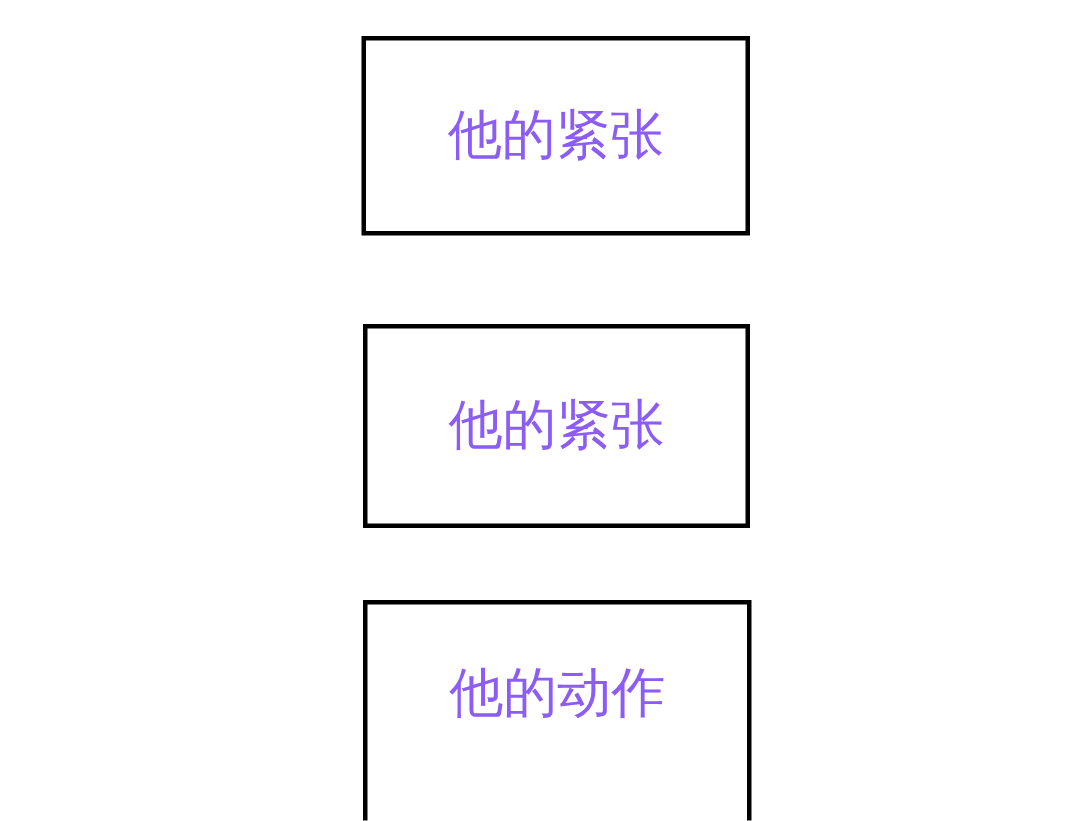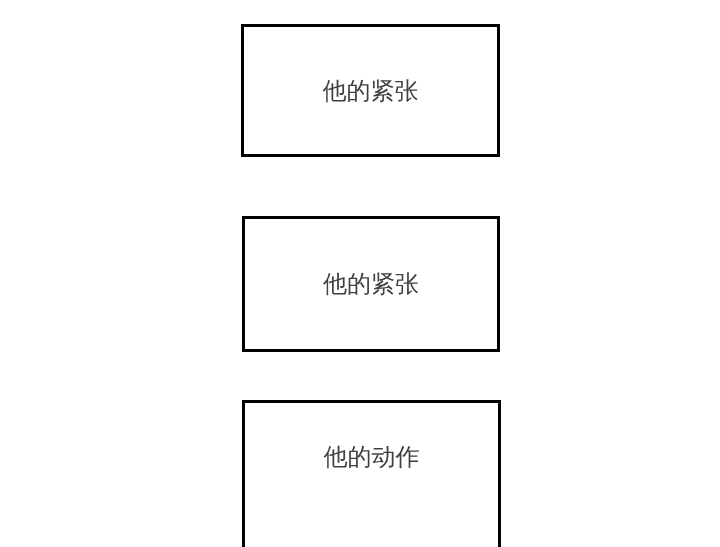--- a/index.html
+++ b/index.html
@@ -23,23 +23,23 @@
     position: absolute;
     box-sizing: border-box;
     background: #ffffff;
     border: 3px solid #000000;
     display: flex;
     align-items: center;
     justify-content: center;
   }
   .panel-text {
     font-family: "DejaVu Sans", "Liberation Sans", sans-serif;
-    font-size: 24px;
+    font-size: 36px;
     line-height: 1;
-    color: #404040;
+    color: #8b5cf6;
     letter-spacing: 0px;
     white-space: nowrap;
     user-select: none;
   }
   
   #panel-1 {
     left: 241px;
     top: 24px;
     width: 259px;
     height: 133px;

